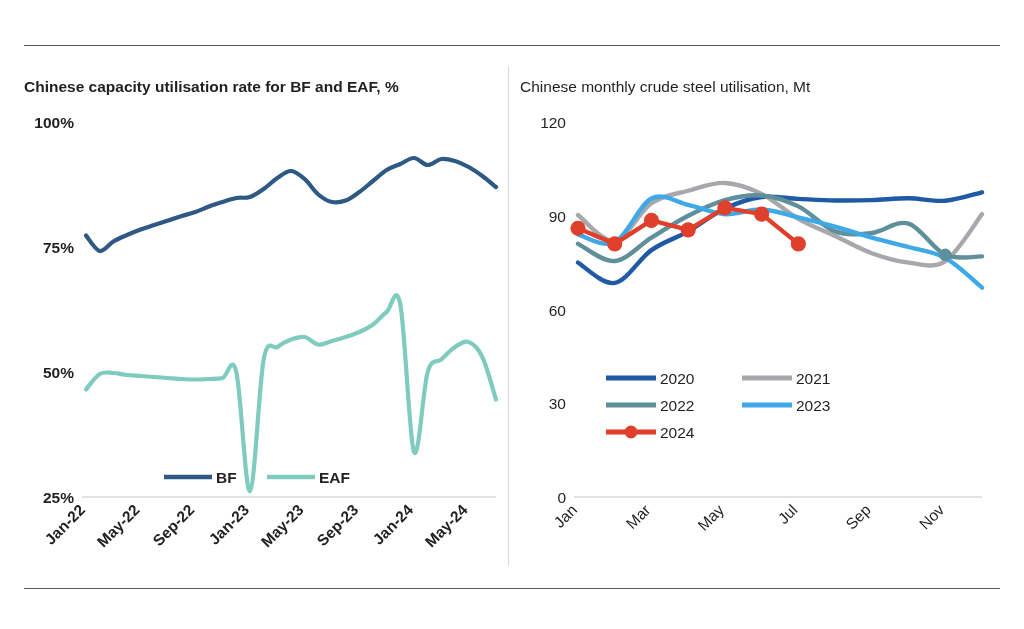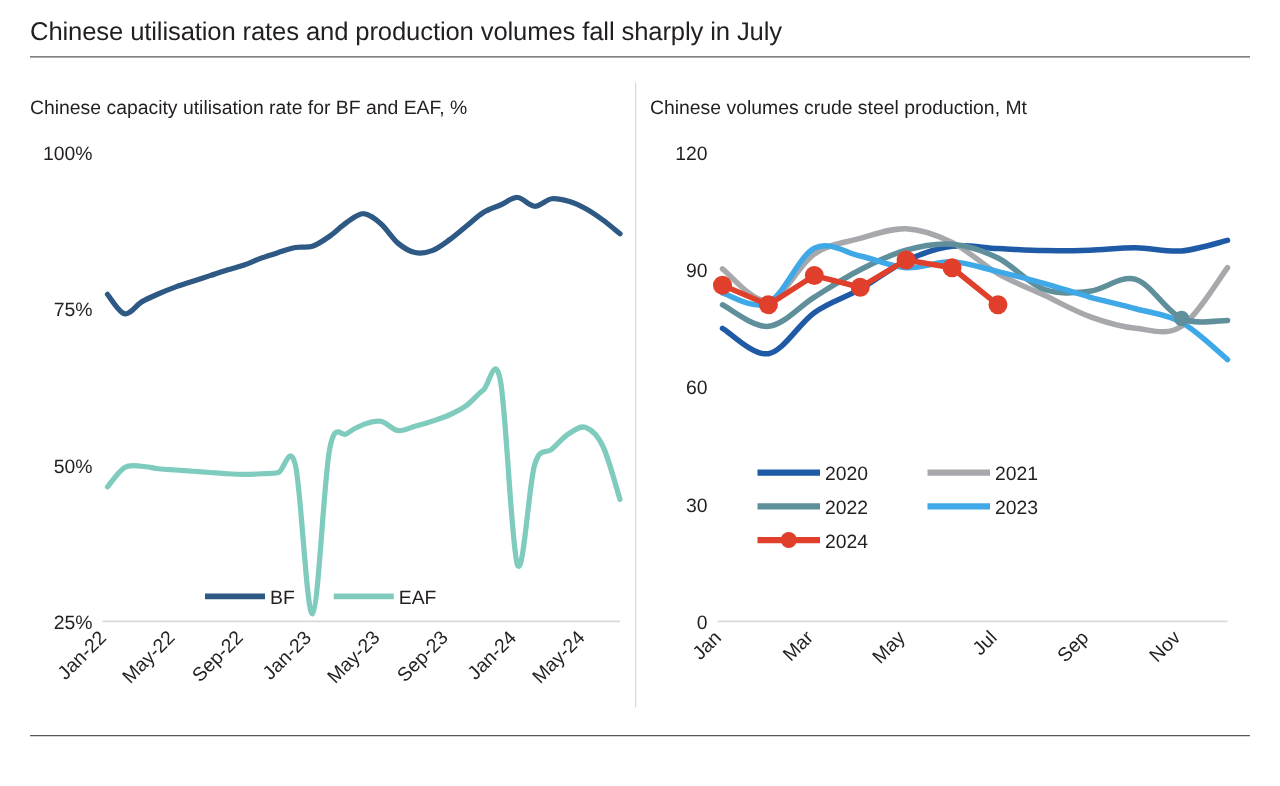--- a/index.html
+++ b/index.html
@@ -29,21 +29,21 @@
     position:absolute;left:24px;top:588px;width:976px;height:0;
     border-top:1.6px solid #58595b;
   }
   .footer-text{
     position:absolute;left:24px;top:596px;
     font-size:15.5px;color:#58595b;white-space:nowrap;
   }
 
   
   .panel{position:absolute;top:60px;height:510px;}
-  .panel-left{left:24px;width:480px;}
+  .panel-left{left:24px;width:480px;font-weight:bold;}
   .panel-right{left:520px;width:480px;}
   .panel-divider{
     position:absolute;left:508px;top:66px;width:0;height:500px;
     border-left:1px solid #d9d9d9;
   }
   .subtitle{
     position:absolute;left:0;top:18px;
     font-size:15.5px;color:#231f20;white-space:nowrap;
   }
 
@@ -61,21 +61,20 @@
   .legend-label{
     font-family:"Liberation Sans", sans-serif;
     font-size:15.5px;fill:#231f20;
   }
 </style>
 </head>
 <body>
 
 <div class="page">
 
-  <div class="title">Chinese utilisation rates and production volumes fall sharply in July</div>
   <div class="title-rule"></div>
 
   <div class="panel-divider"></div>
 
   <div class="panel panel-left">
     <div class="subtitle">Chinese capacity utilisation rate for BF and EAF, %</div>
     <div class="plot">
       <svg id="svg-left" width="480" height="510" viewBox="0 0 480 510">
           <text x="50" y="68" text-anchor="end" class="tick-label">100%</text>
           <text x="50" y="193" text-anchor="end" class="tick-label">75%</text>
@@ -116,21 +115,21 @@
             <g>
               <line x1="243" y1="417" x2="291" y2="417" stroke="#7FCBBD" stroke-width="4.6" stroke-linecap="butt"></line>
               <text x="295" y="423" class="legend-label">EAF</text>
             </g>
           </g>
         </svg>
     </div>
   </div>
 
   <div class="panel panel-right">
-    <div class="subtitle">Chinese volumes crude steel production, Mt</div>
+    <div class="subtitle">Chinese monthly crude steel utilisation, Mt</div>
     <div class="plot">
       <svg id="svg-right" width="480" height="510" viewBox="0 0 480 510">
           <text x="46" y="68" text-anchor="end" class="tick-label">120</text>
           <text x="46" y="161.75" text-anchor="end" class="tick-label">90</text>
           <text x="46" y="255.5" text-anchor="end" class="tick-label">60</text>
           <text x="46" y="349.25" text-anchor="end" class="tick-label">30</text>
           <text x="46" y="443" text-anchor="end" class="tick-label">0</text>
           <line x1="54" y1="437" x2="462" y2="437" stroke="#d9d9d9" stroke-width="1.4"></line>
           <path d="M 58.00 202.63 C 64.12 206.01, 82.48 225.02, 94.73 222.94 C 106.97 220.85, 119.21 198.72, 131.45 190.13 C 143.70 181.53, 155.94 178.30, 168.18 171.38 C 180.42 164.45, 192.67 154.29, 204.91 148.56 C 217.15 142.83, 229.39 138.61, 241.64 137.00 C 253.88 135.39, 266.12 138.30, 278.36 138.88 C 290.61 139.45, 302.85 140.23, 315.09 140.44 C 327.33 140.65, 339.58 140.49, 351.82 140.13 C 364.06 139.76, 376.30 138.15, 388.55 138.25 C 400.79 138.35, 413.03 141.74, 425.27 140.75 C 437.52 139.76, 455.88 133.72, 462.00 132.31" fill="none" stroke="#1F5AA6" stroke-width="4.4" stroke-linecap="round" stroke-linejoin="round"></path>
           <path d="M 58.00 155.13 C 64.12 159.40, 82.48 182.73, 94.73 180.75 C 106.97 178.77, 119.21 151.58, 131.45 143.25 C 143.70 134.92, 155.94 134.14, 168.18 130.75 C 180.42 127.36, 192.67 122.42, 204.91 122.94 C 217.15 123.46, 229.39 127.89, 241.64 133.88 C 253.88 139.86, 266.12 151.84, 278.36 158.88 C 290.61 165.91, 302.85 170.33, 315.09 176.06 C 327.33 181.79, 339.58 188.82, 351.82 193.25 C 364.06 197.68, 376.30 201.32, 388.55 202.63 C 400.79 203.93, 413.03 209.14, 425.27 201.06 C 437.52 192.99, 455.88 162.00, 462.00 154.19" fill="none" stroke="#A6A8AB" stroke-width="4.4" stroke-linecap="round" stroke-linejoin="round"></path>

